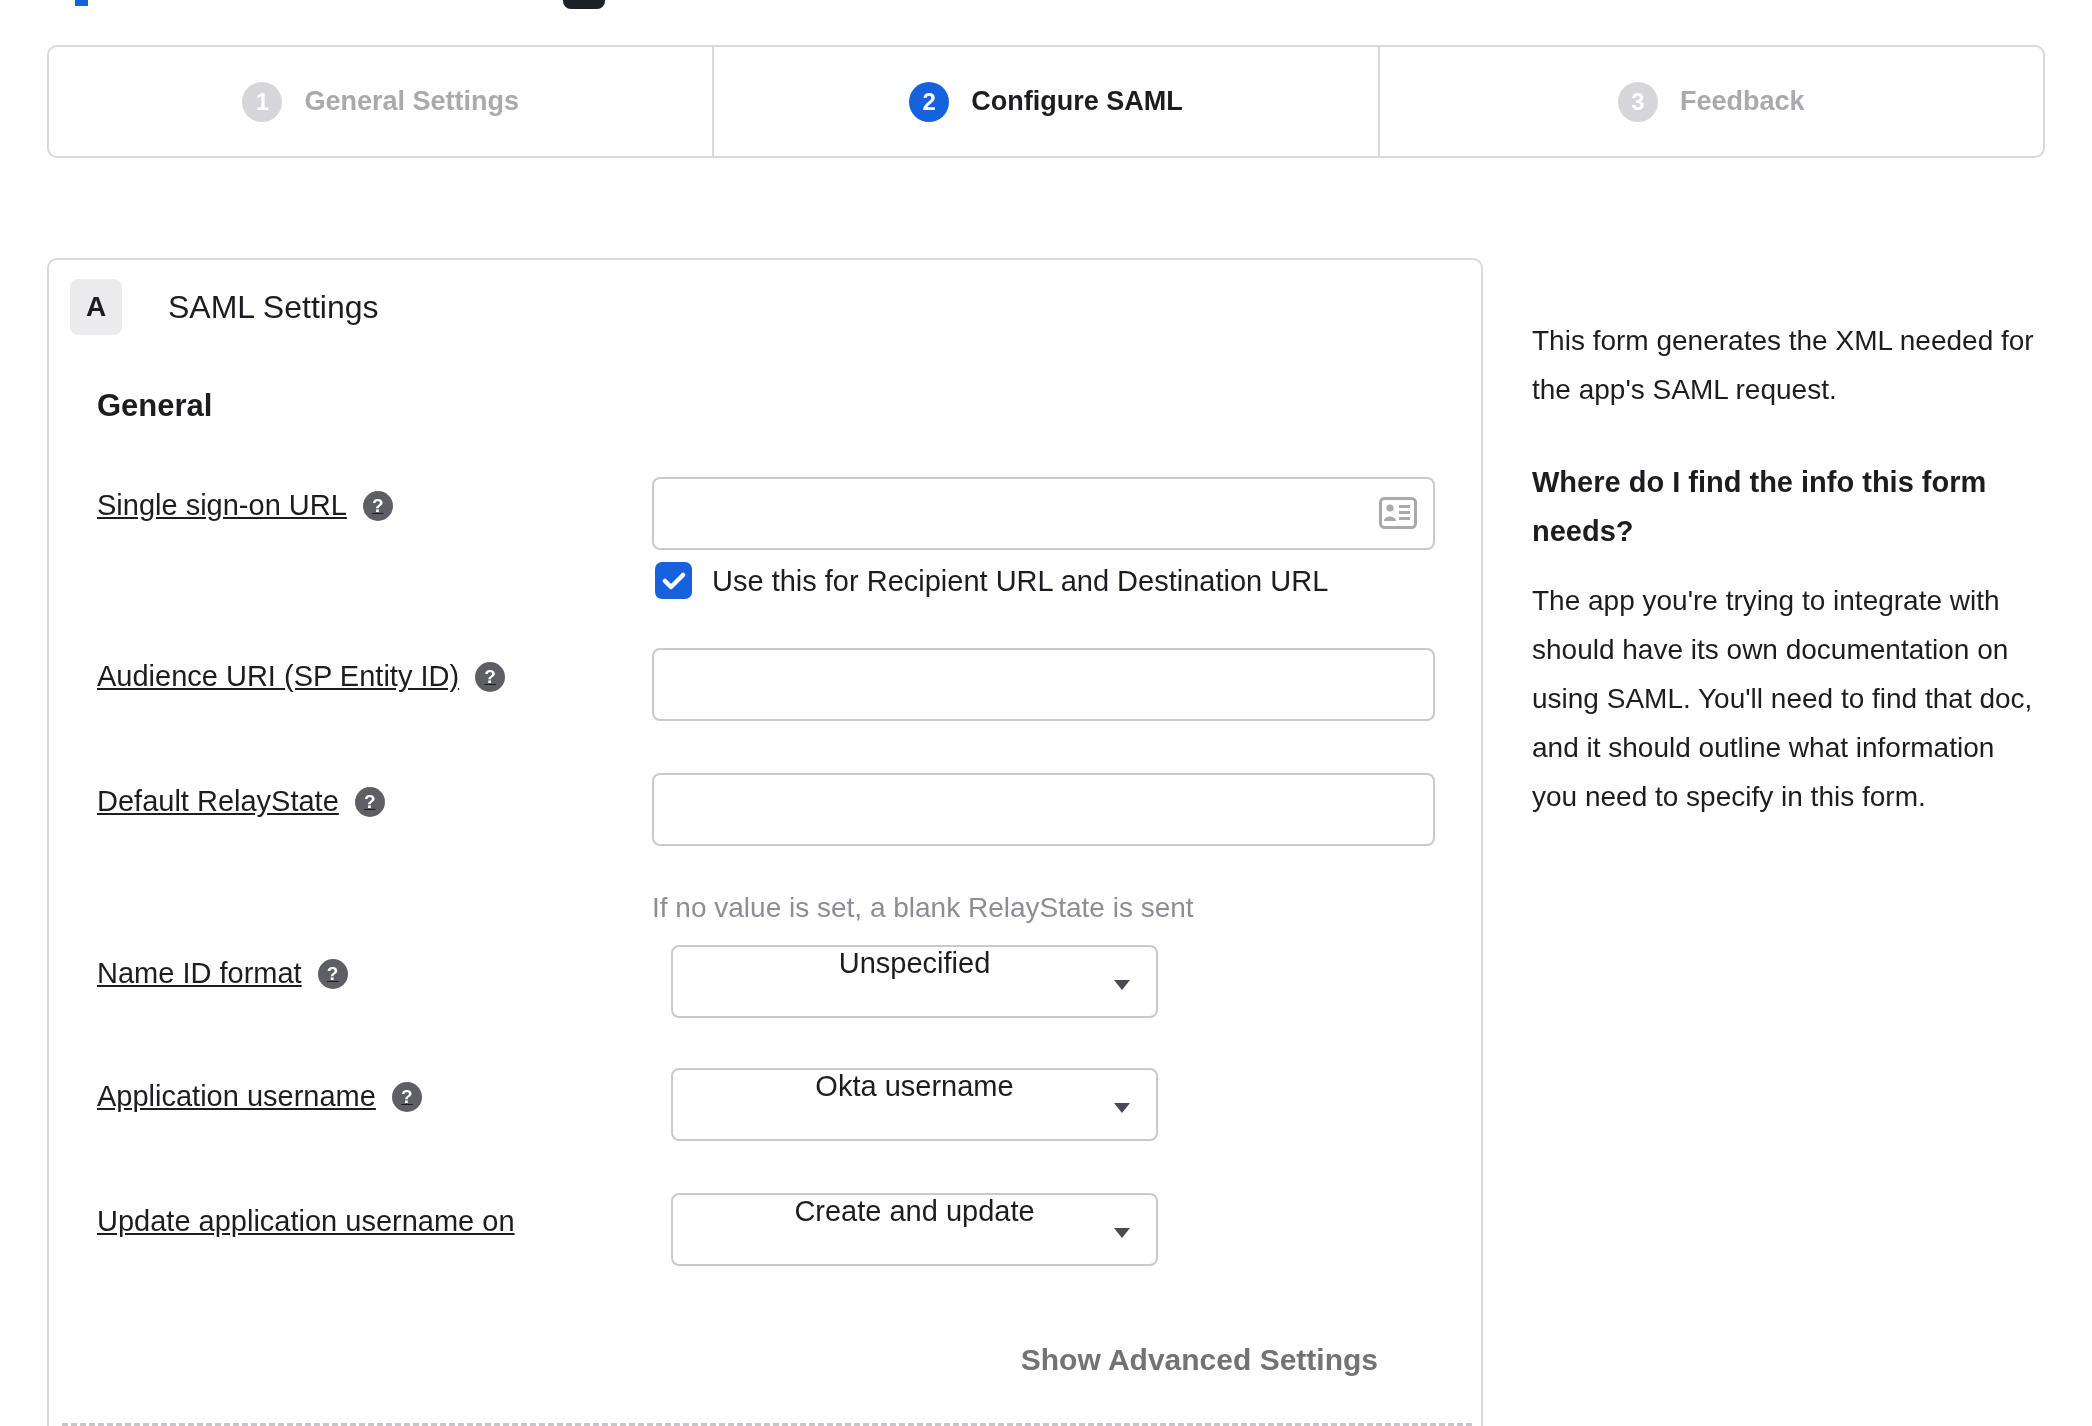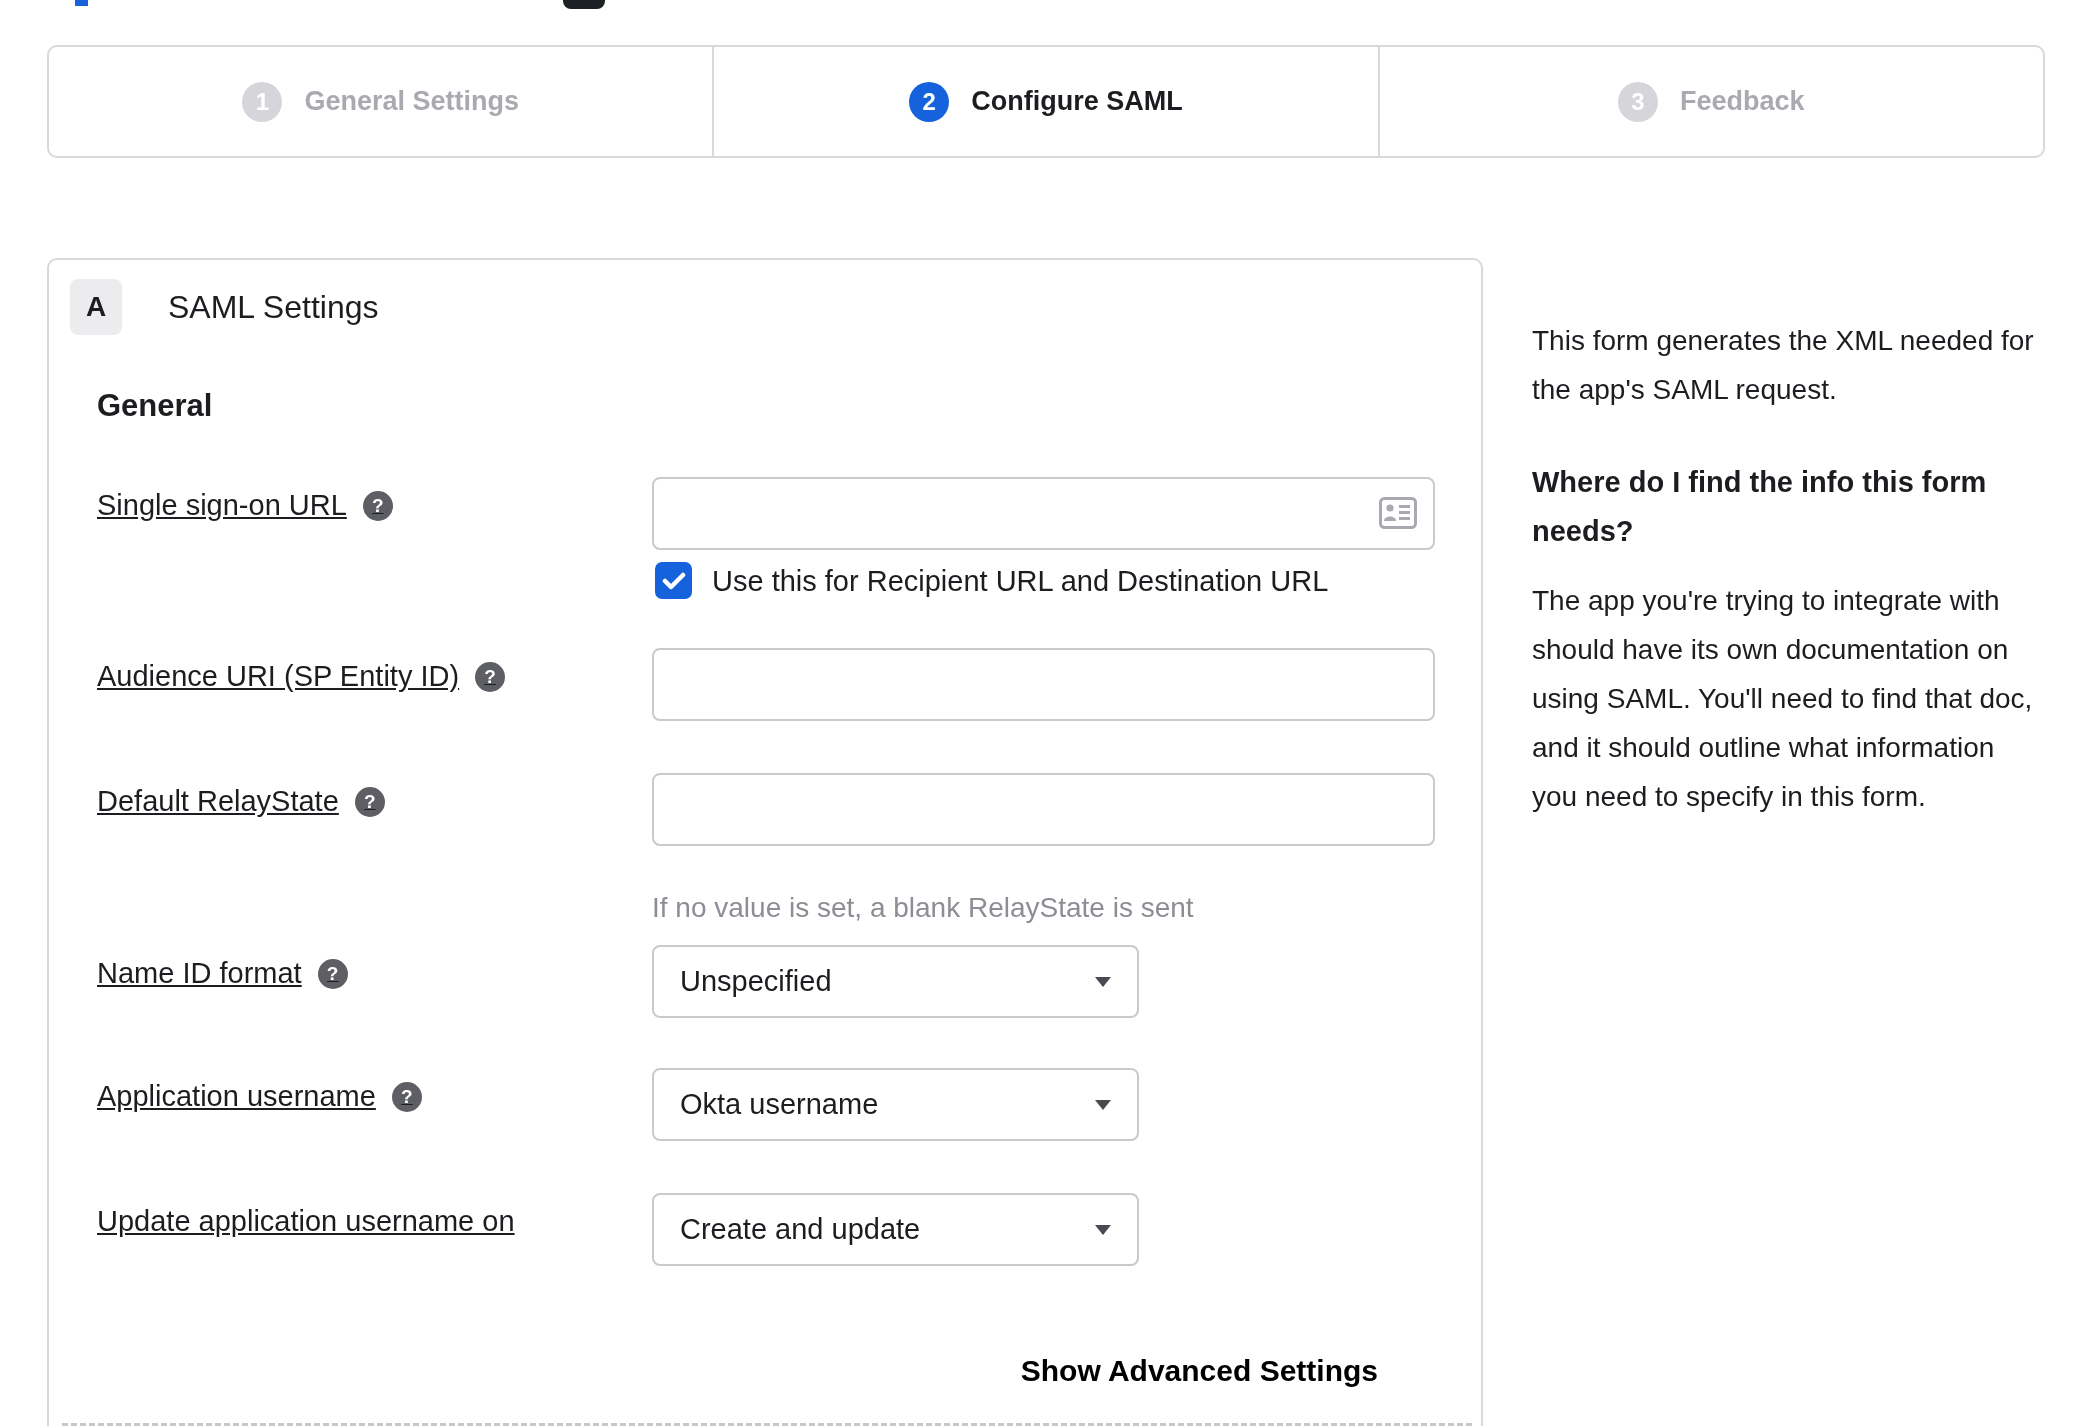--- a/index.html
+++ b/index.html
@@ -72,35 +72,35 @@
   .checkbox {
     position: absolute; left: 606px; width: 37px; height: 37px;
     background: #1662dd; border-radius: 7px; cursor: pointer;
     display: flex; align-items: center; justify-content: center;
   }
   .checkbox-label { position: absolute; left: 663px; font-size: 29px; }
 
   .hint { position: absolute; left: 603px; font-size: 28px; color: #8d8d95; margin-top: 32px; }
 
   .select {
-    position: absolute; left: 603px; width: 487px; height: 73px;
+    position: absolute; left: 622px; width: 487px; height: 73px;
     border: 2px solid #c9c9ce; border-radius: 8px; background: #fff;
     display: flex; align-items: center; cursor: pointer;
-    font-size: 29px; padding: 0 26px;
+    font-size: 29px; padding: 0 26px; flex-direction: column;
   }
   .select .caret {
     margin-left: auto; width: 0; height: 0;
     border-left: 8px solid transparent; border-right: 8px solid transparent;
     border-top: 10px solid #4a4a50;
   }
 
   .advanced-link {
     position: absolute; right: 103px; top: 1083px;
-    font-size: 30px; font-weight: bold; color: #000000;
-    text-decoration: none; cursor: pointer; margin-top: 11px;
+    font-size: 30px; font-weight: bold; color: #737373;
+    text-decoration: none; cursor: pointer;
   }
   .dashed-divider {
     position: absolute; left: 13px; top: 1163px; width: 1410px; height: 0;
     border-top: 3px dashed #c6c6cb;
   }
 
   
   .help-sidebar { position: absolute; left: 1532px; top: 316px; width: 510px; }
   .help-sidebar h3 { font-size: 29px; font-weight: bold; line-height: 49px; margin-bottom: 20px; }
   .help-sidebar p { font-size: 28px; line-height: 49px; margin-bottom: 44px; }

